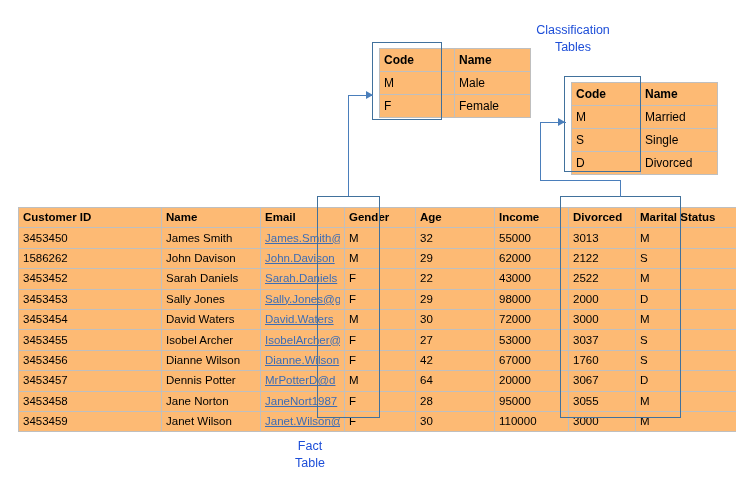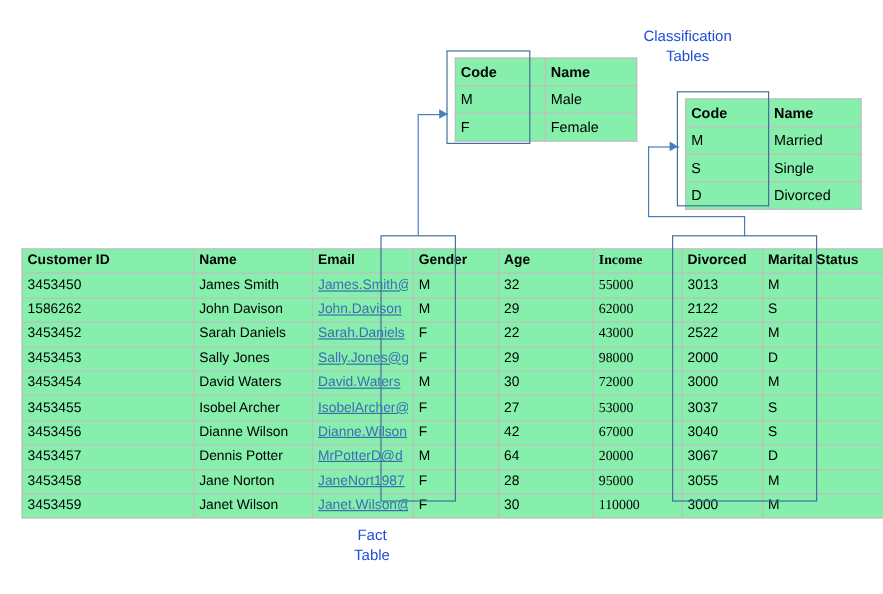--- a/index.html
+++ b/index.html
@@ -15,21 +15,21 @@
     font-family: "Liberation Sans", sans-serif;
     color: #000000;
     -webkit-font-smoothing: antialiased;
   }
 
   
   .tbl {
     position: absolute;
     border-collapse: collapse;
     table-layout: fixed;
-    background: #86efac;
+    background: #fdba74;
   }
   .tbl td, .tbl th {
     border: 1px solid #bfbfbf;
     padding: 1px 4px;
     font-size: 11.5px;
     line-height: 16px;
     height: 17px;
     text-align: left;
     vertical-align: middle;
     white-space: nowrap;
@@ -50,21 +50,21 @@
   #fact-table td, #fact-table th {
     font-size: 11.5px;
     height: 17.4px;
     line-height: 15px;
   }
   .c-id      { width: 134px; }
   .c-name    { width: 90px; }
   .c-email   { width: 75px; }
   .c-gender  { width: 62px; }
   .c-age     { width: 70px; }
-  .c-income  { width: 65px; font-family: Liberation Serif, serif; }
+  .c-income  { width: 65px; }
   .c-post    { width: 58px; }
   .c-marital { width: 146px; }
 
   .email-link {
     color: #3d6db5;
     text-decoration: underline;
     display: block;
     overflow: hidden;
     white-space: nowrap;
     width: 100%;
@@ -280,21 +280,21 @@
       </tr>
       <tr>
         <td class="c-id">3453456</td>
         <td class="c-name">Dianne Wilson</td>
         <td class="c-email">
           <span class="email-link">Dianne.Wilson</span>
         </td>
         <td class="c-gender">F</td>
         <td class="c-age">42</td>
         <td class="c-income">67000</td>
-        <td class="c-post">3040</td>
+        <td class="c-post">1760</td>
         <td class="c-marital">S</td>
       </tr>
       <tr>
         <td class="c-id">3453457</td>
         <td class="c-name">Dennis Potter</td>
         <td class="c-email">
           <span class="email-link">MrPotterD@d</span>
         </td>
         <td class="c-gender">M</td>
         <td class="c-age">64</td>

